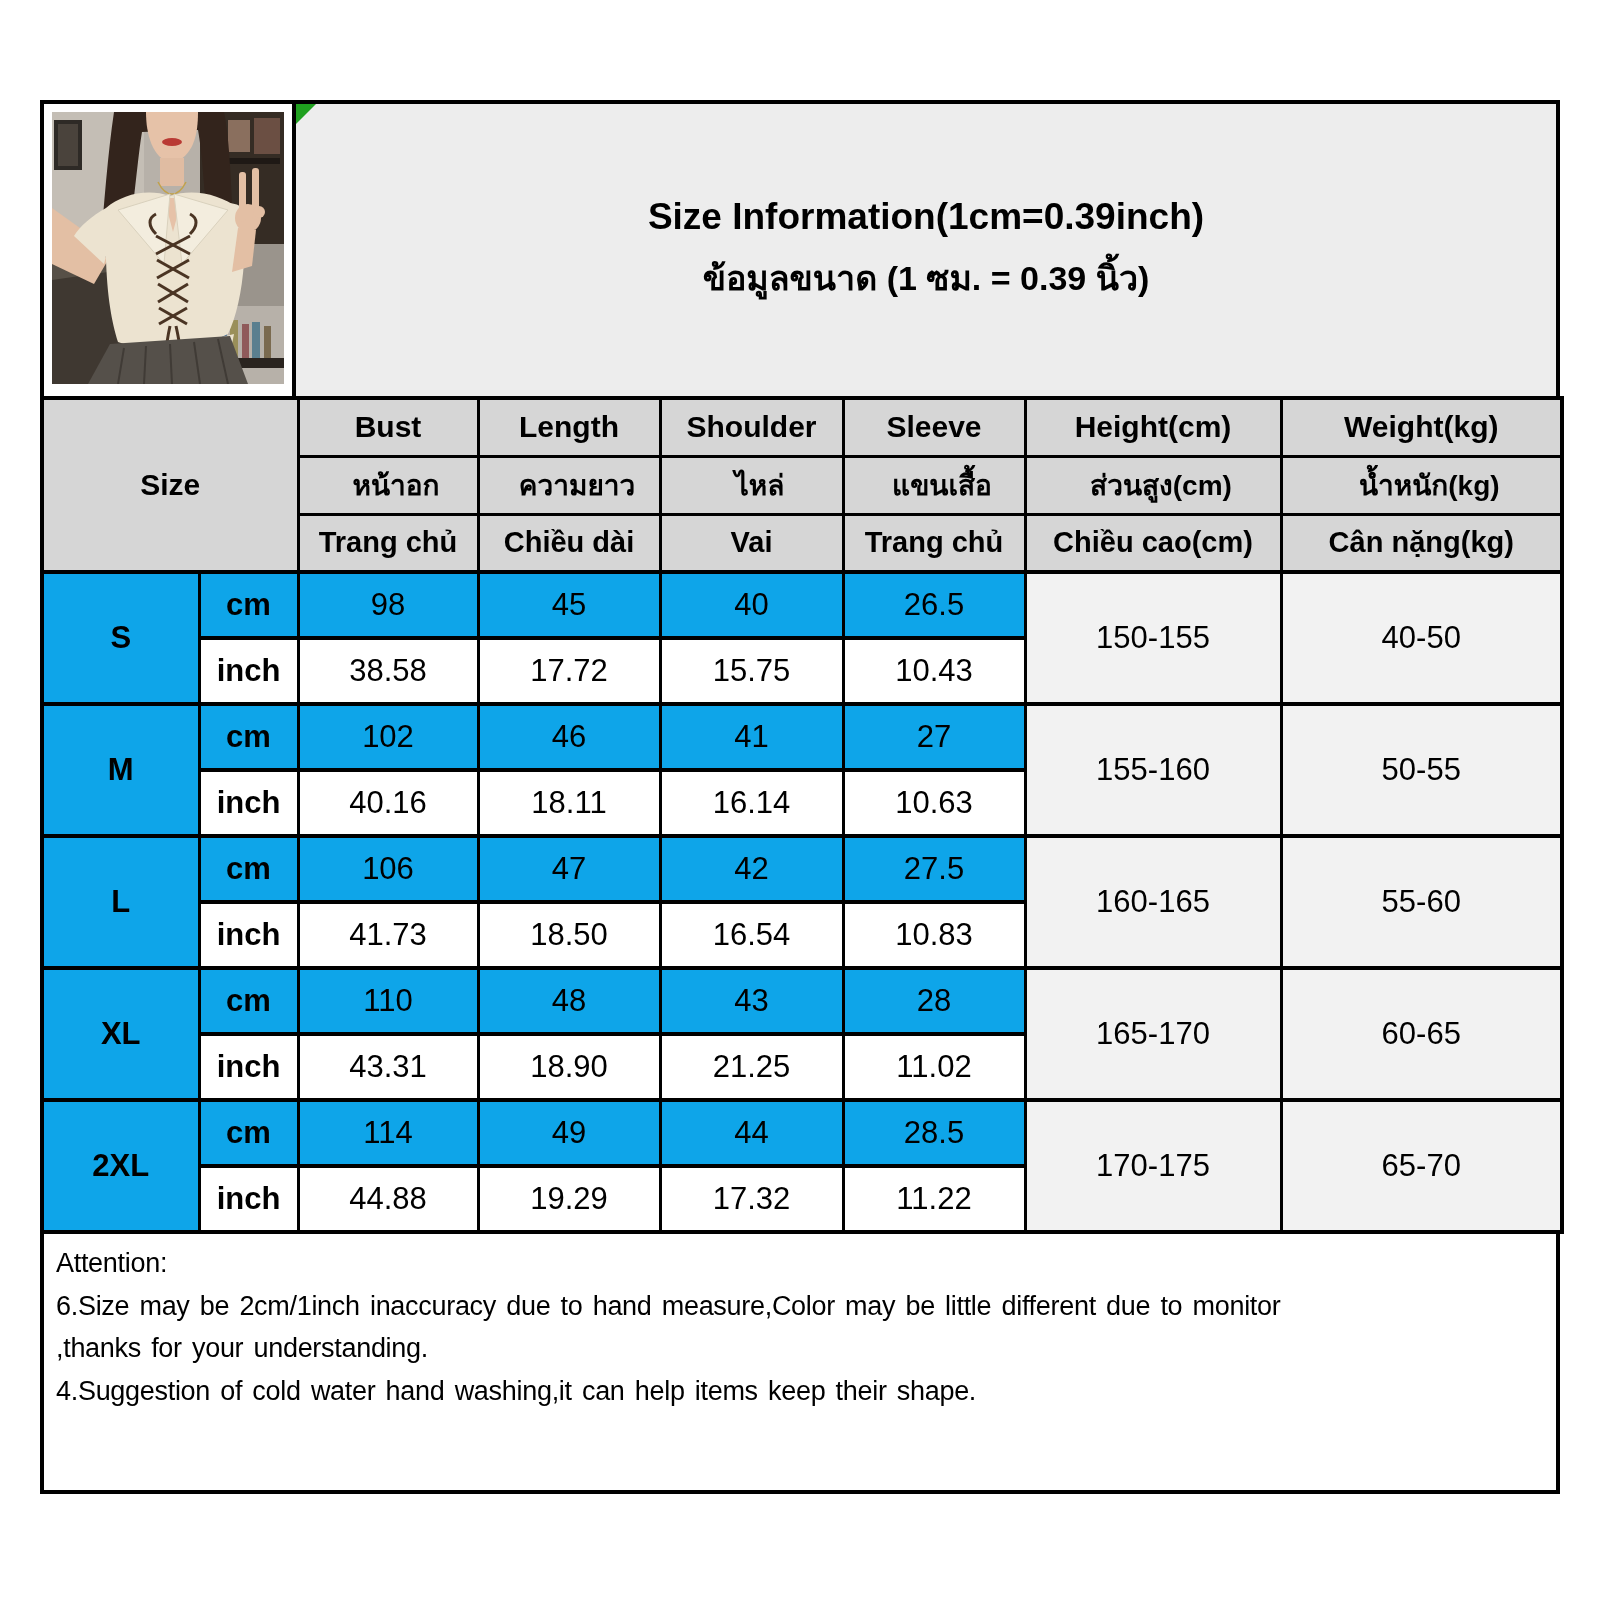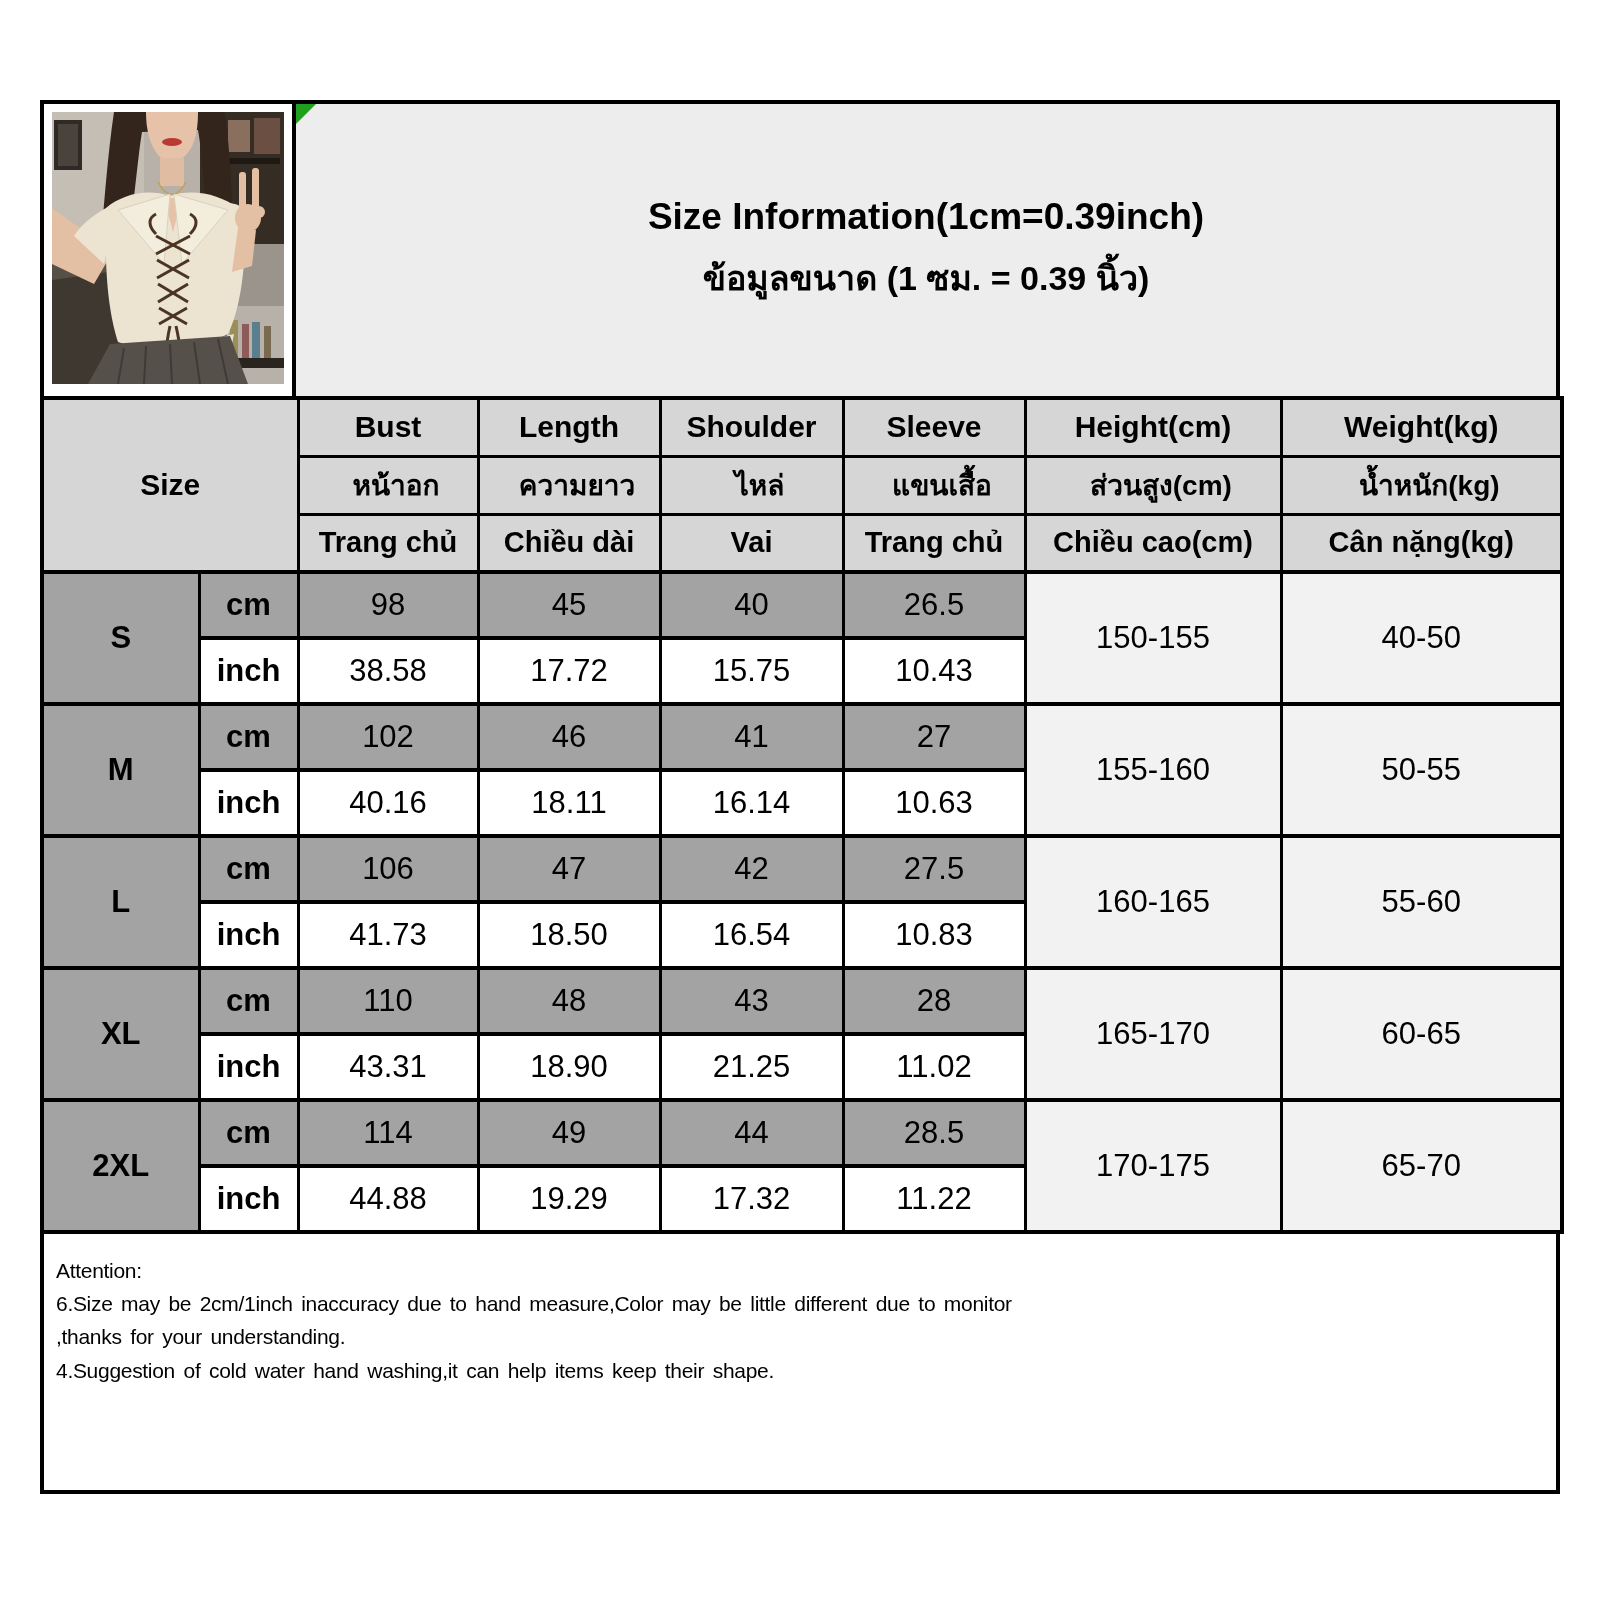--- a/index.html
+++ b/index.html
@@ -28,27 +28,27 @@
   .size-table thead tr{height:58px;}
   .size-table tbody tr{height:66px;}
   .size-table tbody td{border-top-width:4px;border-bottom-width:4px;}
   th.size-head{background:#d6d6d6;font-size:54px;font-weight:bold;}
   tr.hrow th{background:#d6d6d6;font-weight:bold;}
   tr.hrow-en th{font-size:30px;}
   tr.hrow-th th{font-size:28px;padding-left:20px;}
   tr.hrow-vi th{font-size:29px;}
   td.size-cell{background:#d6d6d6;font-weight:bold;font-size:31px;}
   td.unit-cell{font-weight:bold;font-size:29px;}
-  tr.cm-row td{background:#a3a3a3;font-size:31px;}
+  tr.cm-row td{background:#0ea5e9;font-size:31px;}
   tr.inch-row td{background:#ffffff;font-size:31px;}
   td.merged-cell{background:#f2f2f2 !important;font-size:31px;font-weight:normal;}
 
   
   .attention{box-sizing:border-box;width:1520px;min-height:260px;border:4px solid #000;border-top:none;
-             background:#fff;padding:20px 12px;font-size:21px;line-height:1.58;
+             background:#fff;padding:8px 12px;font-size:27px;line-height:1.58;
              letter-spacing:-0.3px;word-spacing:3px;}
 </style>
 </head>
 <body>
 
 <div class="canvas">
   <div class="sheet">
 
     <div class="top-row">
       <div class="photo-cell">

